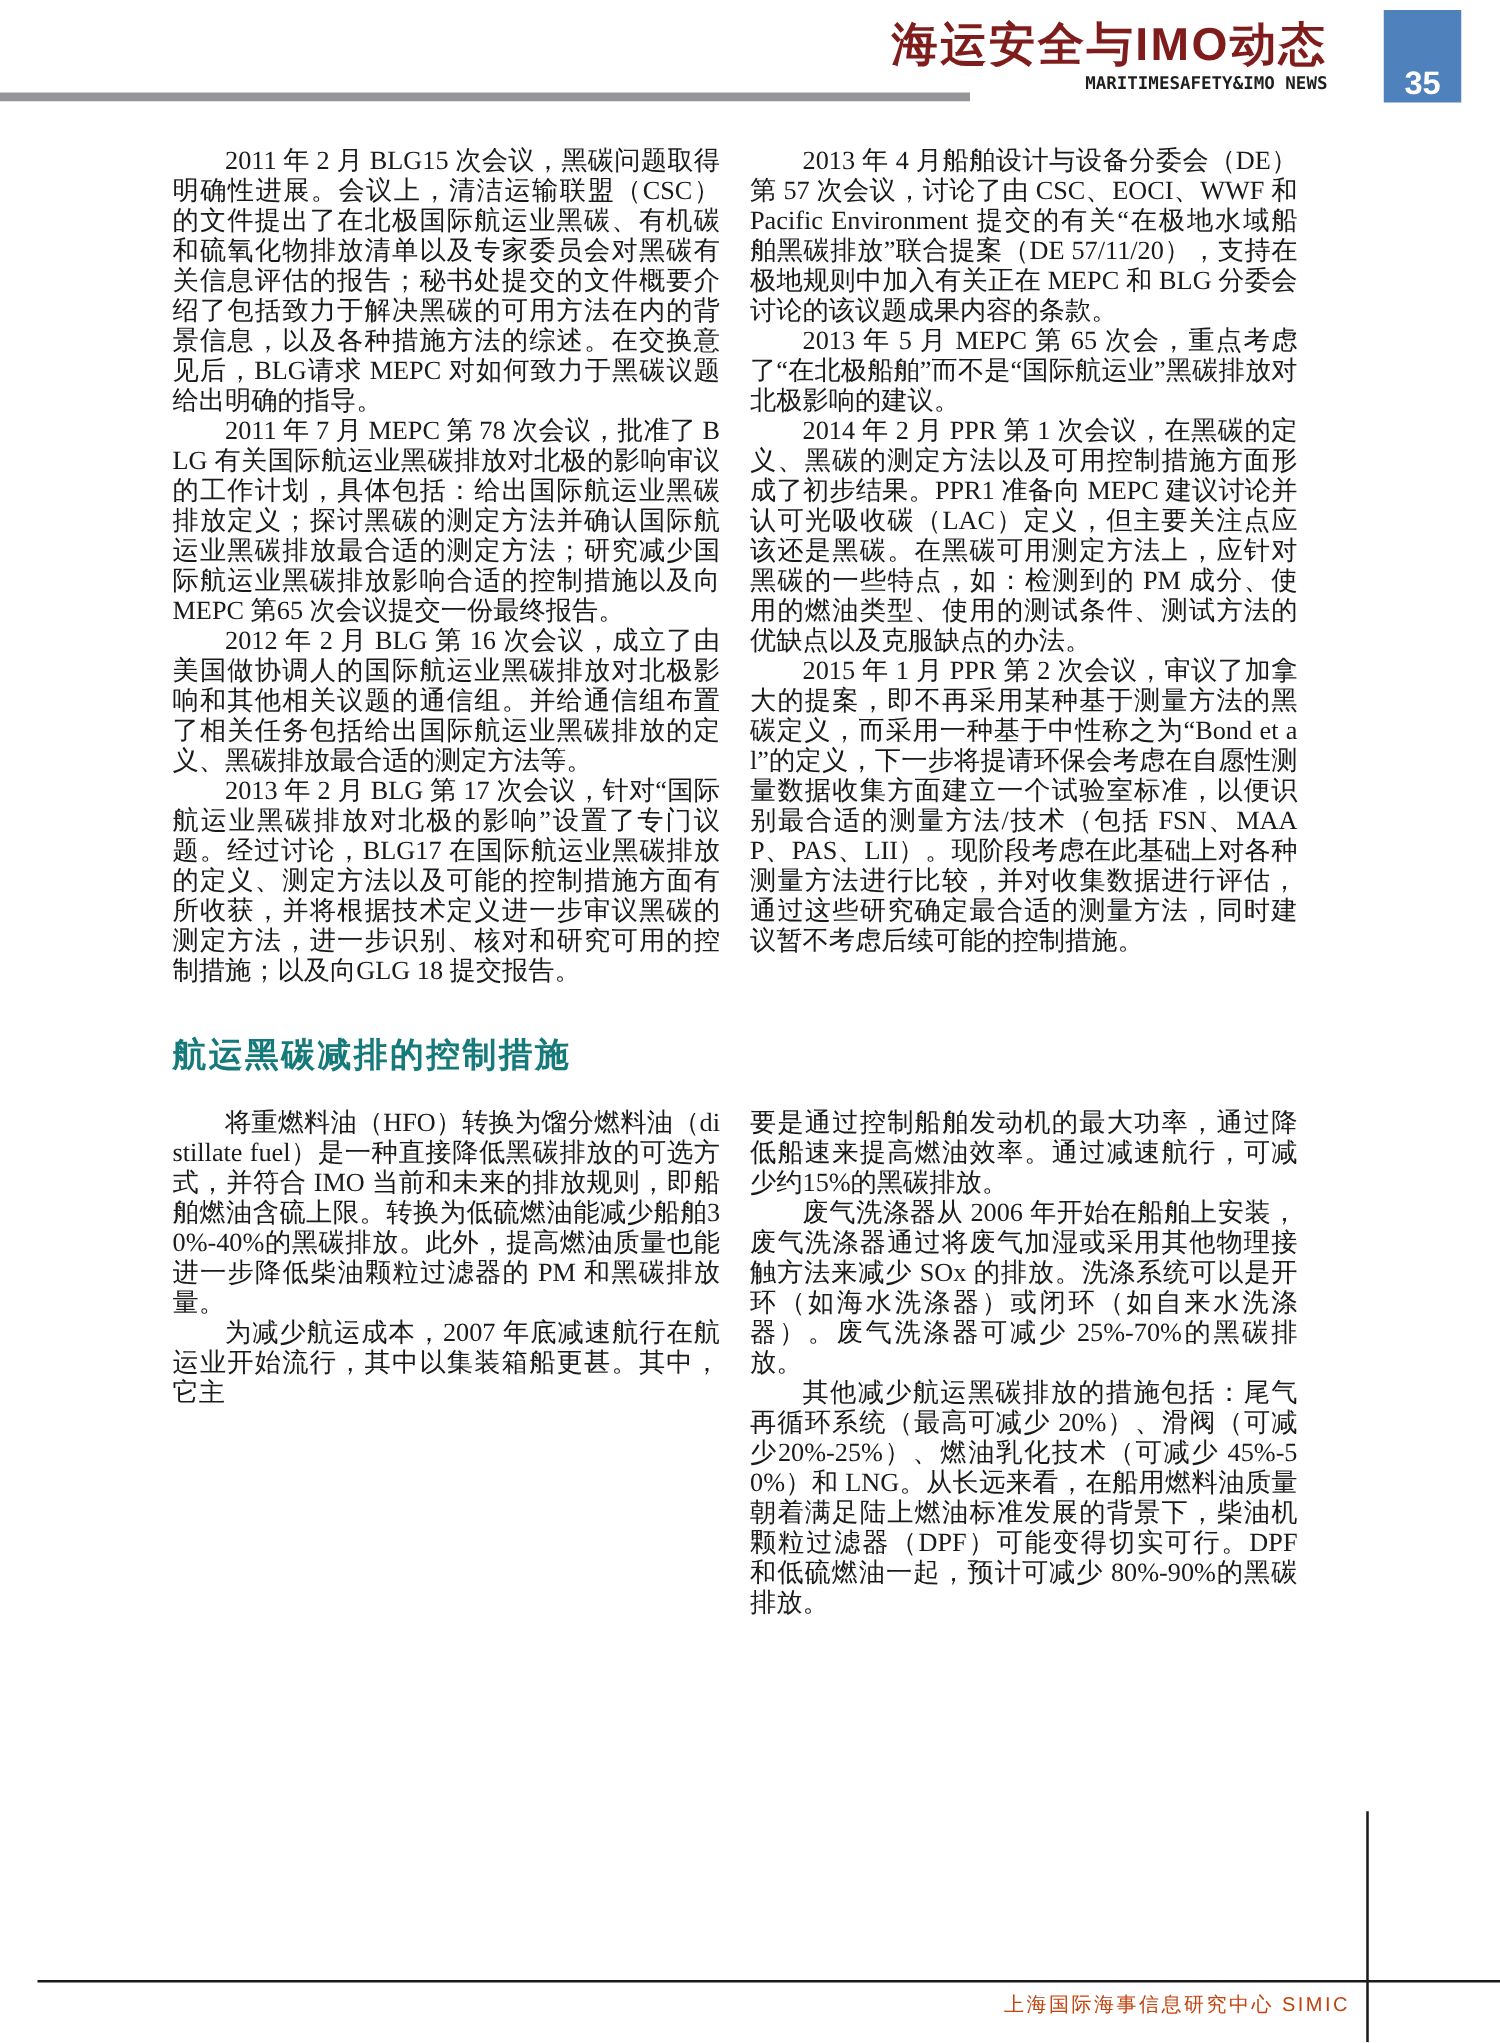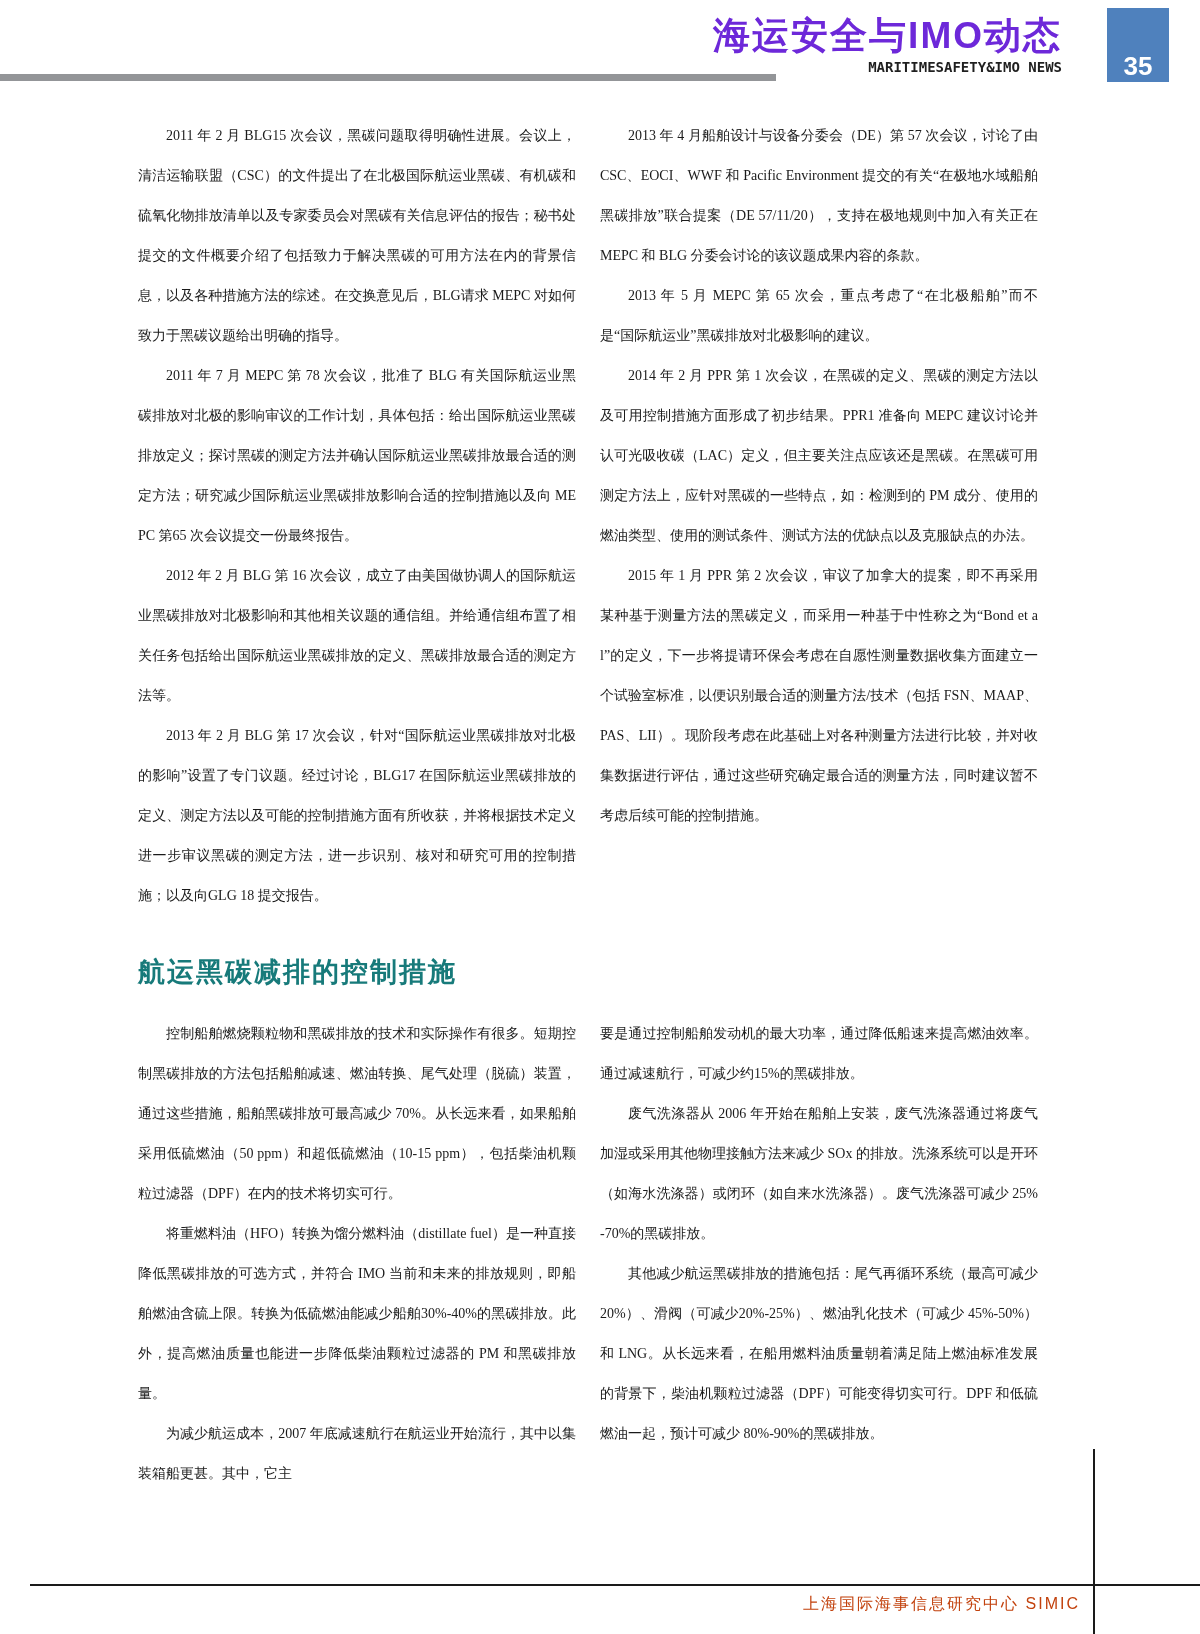--- a/index.html
+++ b/index.html
@@ -24,21 +24,21 @@
     top: 16px;
     right: 138px;
     text-align: right;
   }
   .cn-title {
     font-family: "Liberation Sans", "DejaVu Sans", sans-serif;
     font-weight: bold;
     font-size: 37px;
     line-height: 40px;
     letter-spacing: 2px;
-    color: #6d28d9;
+    color: #7f1d1d;
   }
   .en-subtitle {
     font-family: "DejaVu Sans Mono", "Liberation Mono", monospace;
     font-weight: bold;
     font-size: 14px;
     letter-spacing: 0px;
     color: #1f1f1f;
     margin-top: 3px;
   }
   .page-badge {
@@ -76,22 +76,22 @@
   .two-col {
     display: flex;
     gap: 24px;
   }
   .col {
     width: 438px;
     text-align: justify;
   }
   .col p {
     margin: 0;
-    font-size: 14px;
-    line-height: 40px;
+    font-size: 21px;
+    line-height: 24px;
     text-indent: 2em;
     word-break: break-all;
   }
   .col p.no-indent {
     text-indent: 0;
   }
   .section-heading {
     margin: 38px 0 24px 0;
     font-family: "Liberation Sans", "DejaVu Sans", sans-serif;
     font-weight: bold;
@@ -155,21 +155,20 @@
         <p>2013 年 5 月 MEPC 第 65 次会，重点考虑了“在北极船舶”而不是“国际航运业”黑碳排放对北极影响的建议。</p>
         <p>2014 年 2 月 PPR 第 1 次会议，在黑碳的定义、黑碳的测定方法以及可用控制措施方面形成了初步结果。PPR1 准备向 MEPC 建议讨论并认可光吸收碳（LAC）定义，但主要关注点应该还是黑碳。在黑碳可用测定方法上，应针对黑碳的一些特点，如：检测到的 PM 成分、使用的燃油类型、使用的测试条件、测试方法的优缺点以及克服缺点的办法。</p>
         <p>2015 年 1 月 PPR 第 2 次会议，审议了加拿大的提案，即不再采用某种基于测量方法的黑碳定义，而采用一种基于中性称之为“Bond et al”的定义，下一步将提请环保会考虑在自愿性测量数据收集方面建立一个试验室标准，以便识别最合适的测量方法/技术（包括 FSN、MAAP、PAS、LII）。现阶段考虑在此基础上对各种测量方法进行比较，并对收集数据进行评估，通过这些研究确定最合适的测量方法，同时建议暂不考虑后续可能的控制措施。</p>
       </div>
     </div>
 
     <div class="section-heading">航运黑碳减排的控制措施</div>
 
     <div class="two-col">
       <div class="col">
-        <p>控制船舶燃烧颗粒物和黑碳排放的技术和实际操作有很多。短期控制黑碳排放的方法包括船舶减速、燃油转换、尾气处理（脱硫）装置，通过这些措施，船舶黑碳排放可最高减少 70%。从长远来看，如果船舶采用低硫燃油（50 ppm）和超低硫燃油（10-15 ppm），包括柴油机颗粒过滤器（DPF）在内的技术将切实可行。</p>
         <p>将重燃料油（HFO）转换为馏分燃料油（distillate fuel）是一种直接降低黑碳排放的可选方式，并符合 IMO 当前和未来的排放规则，即船舶燃油含硫上限。转换为低硫燃油能减少船舶30%-40%的黑碳排放。此外，提高燃油质量也能进一步降低柴油颗粒过滤器的 PM 和黑碳排放量。</p>
         <p>为减少航运成本，2007 年底减速航行在航运业开始流行，其中以集装箱船更甚。其中，它主</p>
       </div>
       <div class="col">
         <p class="no-indent">要是通过控制船舶发动机的最大功率，通过降低船速来提高燃油效率。通过减速航行，可减少约15%的黑碳排放。</p>
         <p>废气洗涤器从 2006 年开始在船舶上安装，废气洗涤器通过将废气加湿或采用其他物理接触方法来减少 SOx 的排放。洗涤系统可以是开环（如海水洗涤器）或闭环（如自来水洗涤器）。废气洗涤器可减少 25%-70%的黑碳排放。</p>
         <p>其他减少航运黑碳排放的措施包括：尾气再循环系统（最高可减少 20%）、滑阀（可减少20%-25%）、燃油乳化技术（可减少 45%-50%）和 LNG。从长远来看，在船用燃料油质量朝着满足陆上燃油标准发展的背景下，柴油机颗粒过滤器（DPF）可能变得切实可行。DPF 和低硫燃油一起，预计可减少 80%-90%的黑碳排放。</p>
       </div>
     </div>
 

